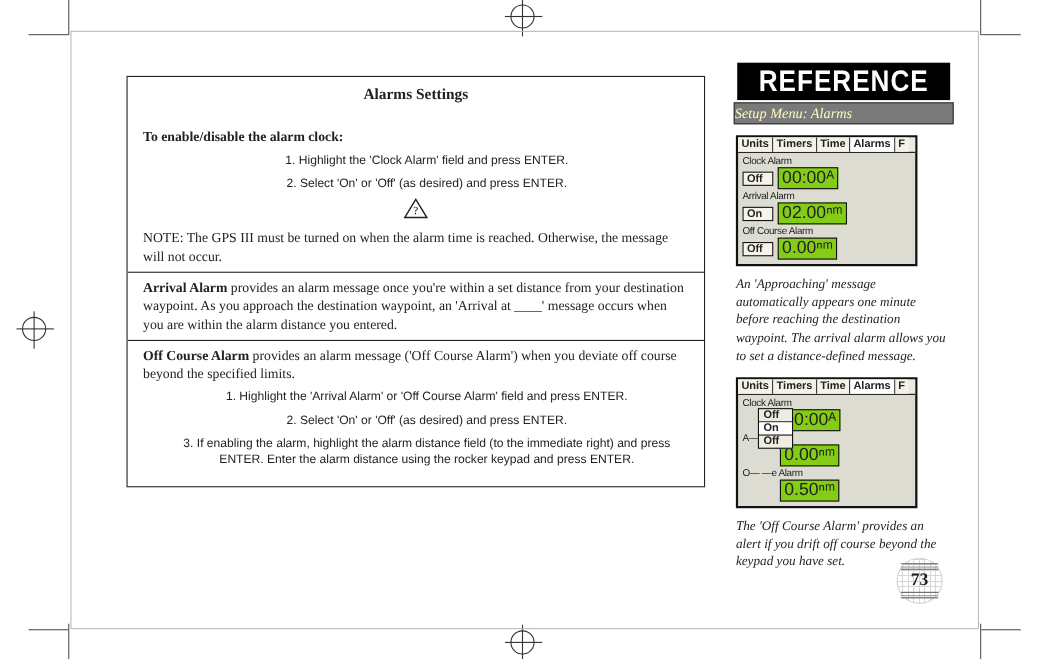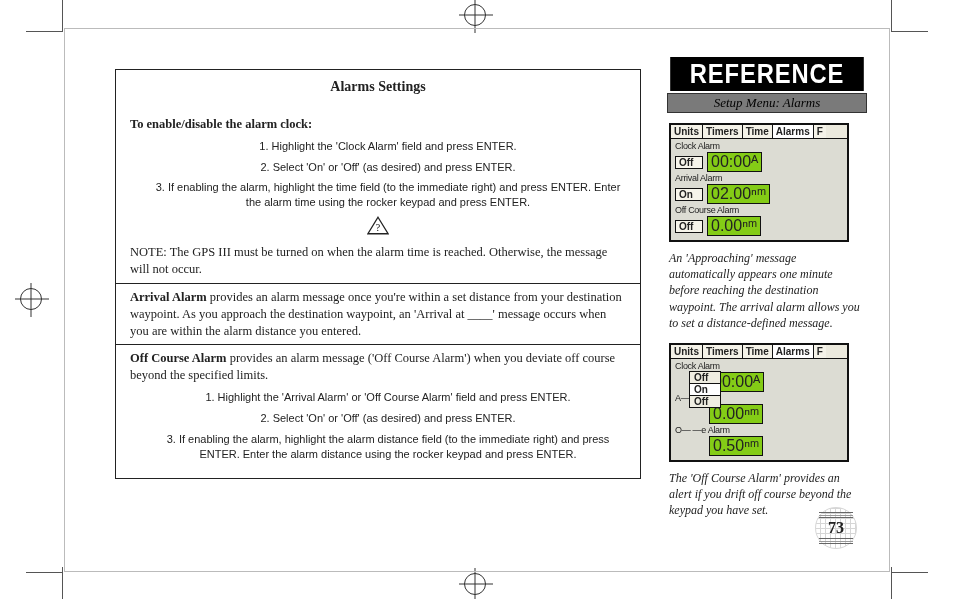--- a/index.html
+++ b/index.html
@@ -61,33 +61,33 @@
     font-family: 'Arial Narrow', Arial, sans-serif;
     font-weight: bold; font-stretch: condensed;
     font-size: 27px; letter-spacing: 1px;
     text-align: center; padding: 2px 0 1px;
     margin-bottom: 2px;
     transform: scaleX(0.88);
     transform-origin: center;
     width: 110%; margin-left: -5%;
   }
   .subhead {
-    background: #7a7a7a; color: #000000;
+    background: #7a7a7a; color: #fef9c3;
     font-style: italic; font-family: Georgia, serif;
-    font-size: 13px; text-align: center;
+    font-size: 13px; text-align: left;
     border: 1px solid #333;
     padding: 1px 0; margin-bottom: 10px;
   }
   .caption {
     font-style: italic; font-size: 12px;
     line-height: 1.35; margin: 8px 2px 12px;
   }
 
   .lcd {
-    width: 180px; border: 2px solid #111;
+    width: 165px; border: 2px solid #111;
     background: #dcdcd3;
     font-family: Arial, sans-serif;
     margin: 0 0 4px 2px;
   }
   .lcd-tabs { display:flex; border-bottom: 1.5px solid #111; background:#eceade; }
   .lcd-tabs span {
     font-size: 10px; font-weight: bold;
     padding: 1px 3px; border-right: 1px solid #111;
     background: #f4f2e8;
   }
@@ -147,21 +147,20 @@
 <div class="crop v" style="right:62px; bottom:-4px;"></div>
 
 <div class="page">
 
   <div class="main">
     <div class="box">
       <h3>Alarms Settings</h3>
       <p class="sub">To enable/disable the alarm clock:</p>
       <p class="step">1. Highlight the 'Clock Alarm' field and press ENTER.</p>
       <p class="step">2. Select 'On' or 'Off' (as desired) and press ENTER.</p>
-      <p class="step">3. If enabling the alarm, highlight the time field (to the immediate right) and press ENTER. Enter the alarm time using the rocker keypad and press ENTER.</p>
       <div class="warning">
         <svg viewBox="0 0 24 20">
             <path d="M12 1 L23 19 L1 19 Z" fill="none" stroke="#222" stroke-width="1.4"></path>
             <text x="12" y="16" text-anchor="middle" font-size="11" font-family="serif">?</text>
           </svg>
       </div>
       <p>NOTE: The GPS III must be turned on when the alarm time is reached. Otherwise, the message will not occur.</p>
       <hr>
       <p><b>Arrival Alarm</b><span> provides an alarm message once you're within a set distance from your destination waypoint. As you approach the destination waypoint, an 'Arrival at ____' message occurs when you are within the alarm distance you entered.</span></p>
       <hr>

